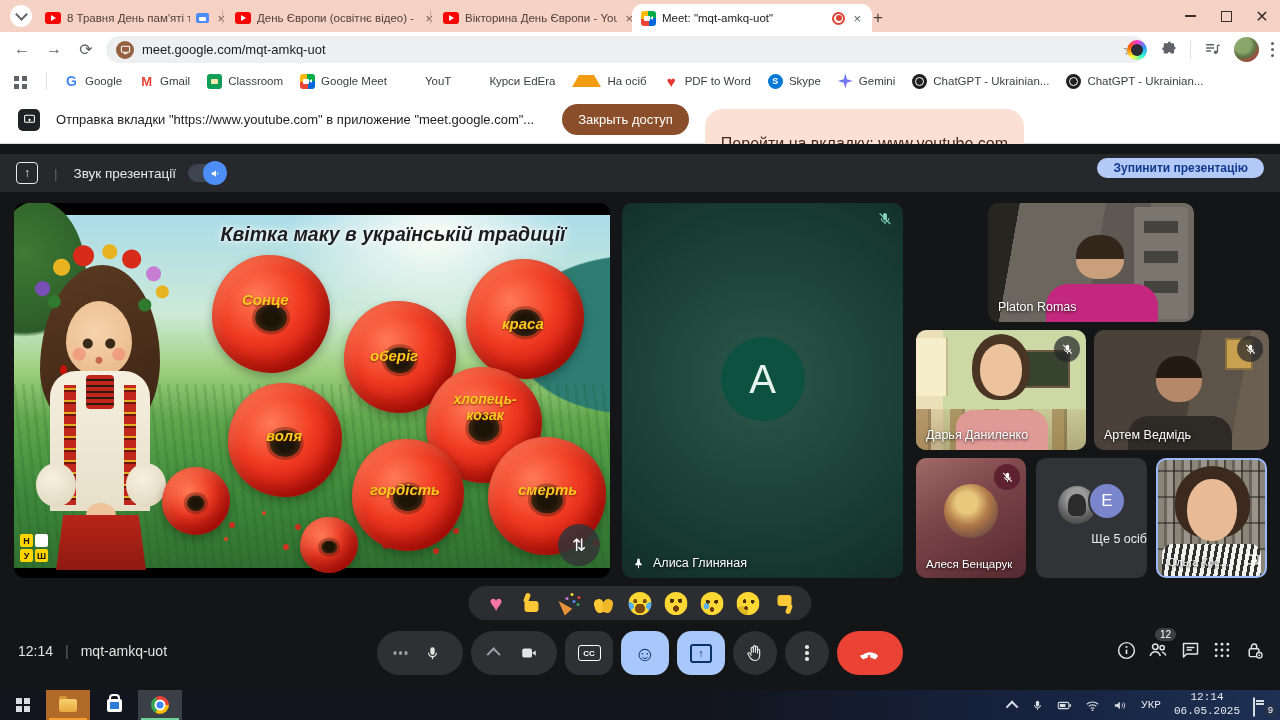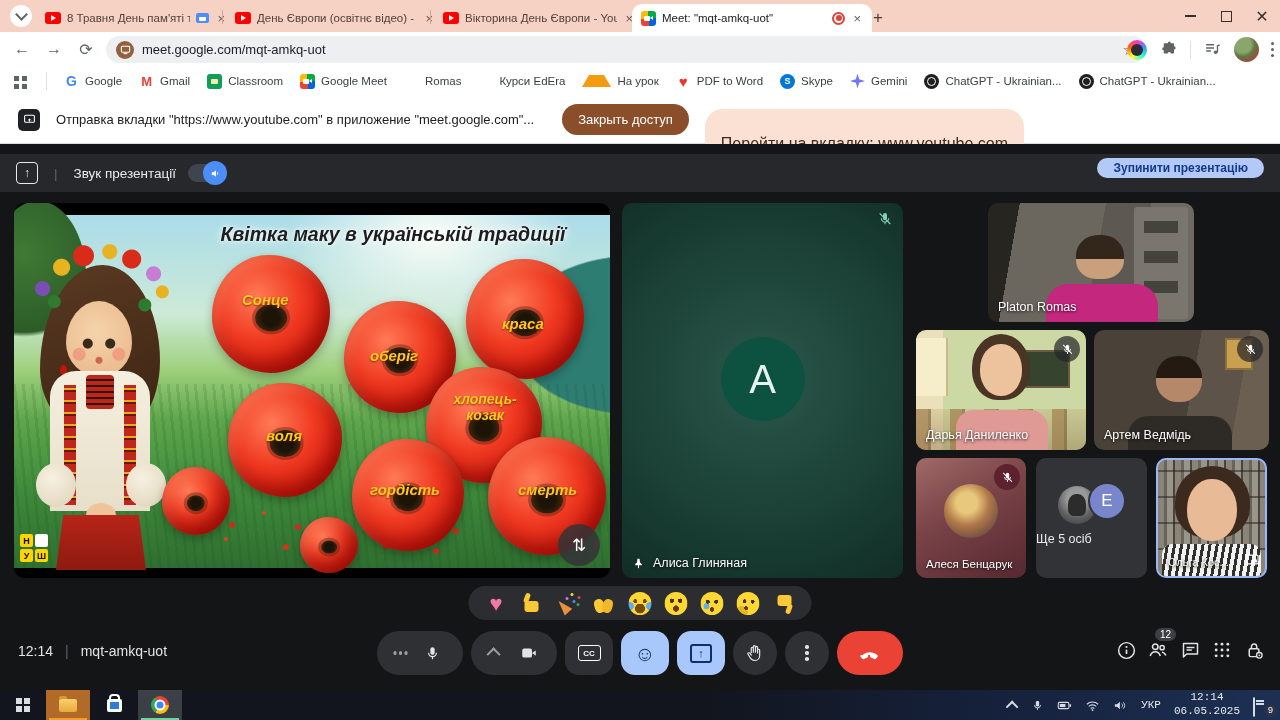--- a/index.html
+++ b/index.html
@@ -141,21 +141,21 @@
   .pic3{position:absolute;right:16px;top:8px;width:24px;height:28px;background:#c9a050;border:2px solid #8a7040;}
   .boyhead3{position:absolute;left:62px;top:26px;width:46px;height:46px;border-radius:46%;background:linear-gradient(#241a12 0 48%,#b5886a 48%);}
   .shirt3{position:absolute;left:34px;bottom:-4px;width:104px;height:38px;border-radius:20px 20px 0 0;background:#2e2a26;}
   .t-p4{left:916px;top:314px;width:110px;height:120px;background:linear-gradient(150deg,#a06a68 0%,#7a4448 42%,#55282f 100%);}
   .t-p4 .micoff{background:#5e2130;}
   .ava4{position:absolute;left:50%;top:44%;transform:translate(-50%,-50%);width:54px;height:54px;border-radius:50%;background:radial-gradient(circle at 42% 35%,#e8c87c 0 22%,#b07848 48%,#6a4a44 82%);}
   .t-p5{left:1036px;top:314px;width:111px;height:120px;background:#313337;}
   .ava5a{position:absolute;left:22px;top:28px;width:38px;height:38px;border-radius:50%;background:radial-gradient(circle at 50% 32%,#9a9a9a 0 30%,#5f5f5f 62%,#3a3a3a 100%);}
   .ava5a::after{content:"";position:absolute;left:10px;top:8px;width:18px;height:22px;border-radius:45% 45% 30% 30%;background:#2c2c2c;}
   .ava5b{position:absolute;left:52px;top:24px;width:38px;height:38px;border-radius:50%;background:#7a86cc;color:#fff;font-size:17px;display:flex;align-items:center;justify-content:center;border:2px solid #313337;box-sizing:border-box;}
-  .morelabel{position:absolute;left:0;right:0;top:74px;text-align:left;color:#e8eaed;font-size:12.5px;}
+  .morelabel{position:absolute;left:0;right:0;top:74px;text-align:right;color:#e8eaed;font-size:12.5px;}
   .t-p6{left:1156px;top:314px;width:111px;height:120px;border:2px solid #9ab8f8;background:
     repeating-linear-gradient(0deg,rgba(30,30,30,.5) 0 2px,rgba(0,0,0,0) 2px 26px),
     repeating-linear-gradient(90deg,#8a8578 0 6px,#6a655a 6px 9px,#9a958a 9px 15px,#4a453c 15px 17px);}
   .w6hair{position:absolute;left:16%;top:5%;width:70%;height:62%;border-radius:50% 50% 42% 42%;background:#3c2a1e;}
   .w6face{position:absolute;left:27%;top:16%;width:47%;height:54%;border-radius:48%;background:#e8bb96;}
   .w6shirt{position:absolute;left:4%;bottom:0;width:92%;height:28%;border-radius:10px 10px 0 0;background:repeating-linear-gradient(100deg,#f2f2f2 0 4px,#30302e 4px 7px);}
   .t-p6 .nametag{font-size:11px;}
   .t-p4 .nametag{font-size:11.5px;}
   .pip{position:absolute;right:5px;bottom:5px;z-index:6;}
   
@@ -313,29 +313,29 @@
     <span class="bmk">
         <span class="fav fav-cl"></span>
         <span>Classroom</span>
       </span>
     <span class="bmk">
         <span class="meetfav"></span>
         <span>Google Meet</span>
       </span>
     <span class="bmk">
         <span class="fav fav-ed">ec</span>
-        <span>Romas</span>
+        <span>YouT</span>
       </span>
     <span class="bmk">
         <span class="fav fav-ed">ec</span>
         <span>Курси EdEra</span>
       </span>
     <span class="bmk">
         <span class="fav fav-nu"></span>
-        <span>На урок</span>
+        <span>На осіб</span>
       </span>
     <span class="bmk">
         <span class="fav fav-pw">♥</span>
         <span>PDF to Word</span>
       </span>
     <span class="bmk">
         <span class="fav fav-sk">S</span>
         <span>Skype</span>
       </span>
     <span class="bmk">

